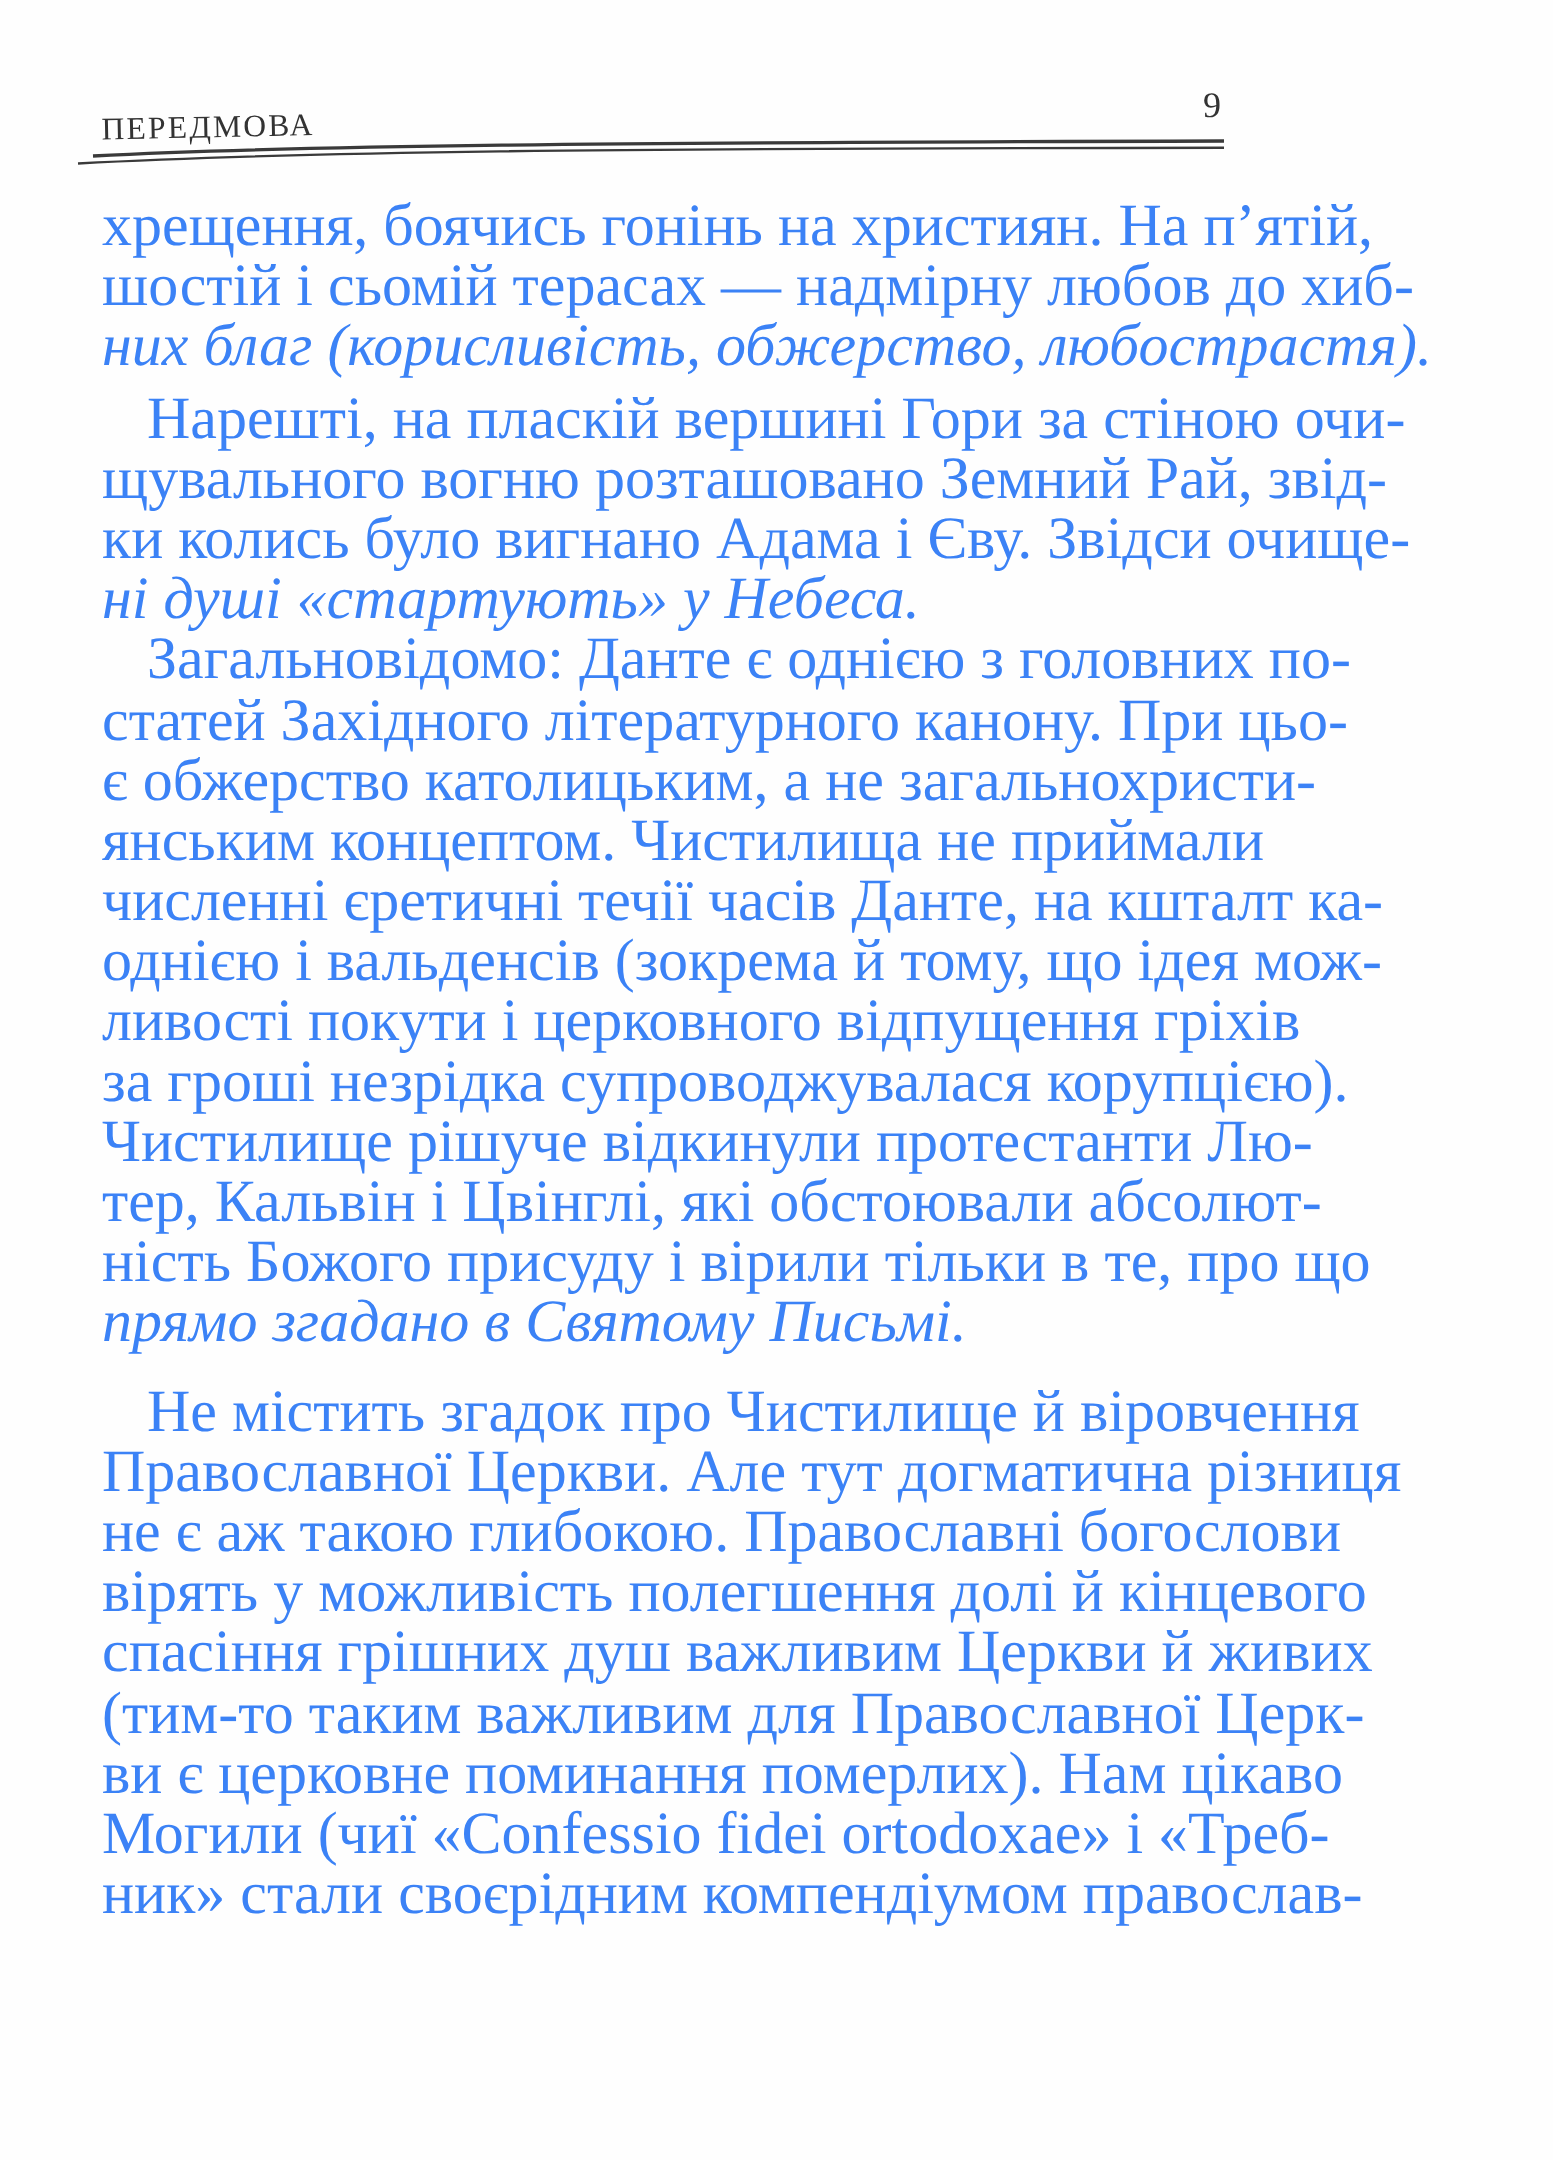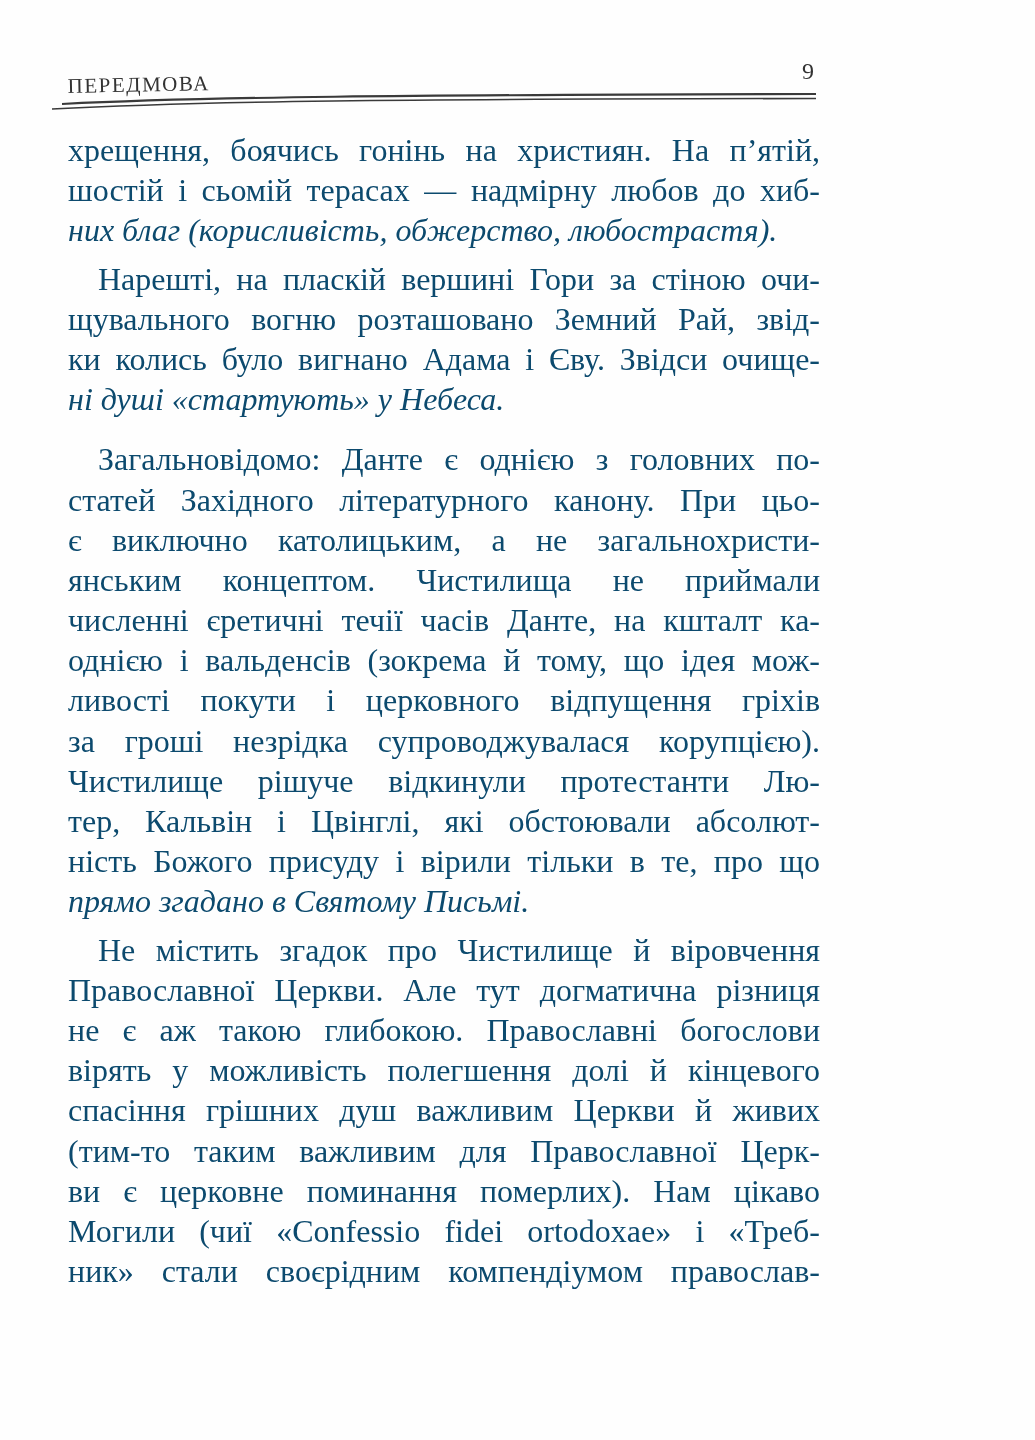--- a/index.html
+++ b/index.html
@@ -36,23 +36,23 @@
   }
   .rule {
     position: absolute;
     left: 0; top: 0;
   }
   .body-text {
     position: absolute;
     left: 68px; top: 130px;
     width: 752px;
     font-family: "Liberation Serif", serif;
-    font-size: 32px;
+    font-size: 40px;
     line-height: 40.2px;
-    color: #0c4a6e;
+    color: #3b82f6;
   }
   .line {
     display: block;
     white-space: nowrap;
     text-align: justify;
     text-align-last: justify;
     height: 40.2px;
   }
   .line.last {
     text-align-last: left;
@@ -85,36 +85,36 @@
       <span class="line last">них благ (корисливість, обжерство, любострастя).</span>
     </div>
 
     <div style="margin-top:8px">
       <span class="line indent">Нарешті, на плаcкій вершині Гори за стіною очи-</span>
       <span class="line">щувального вогню розташовано Земний Рай, звід-</span>
       <span class="line">ки колись було вигнано Адама і Єву. Звідси очище-</span>
       <span class="line last">ні душі «стартують» у Небеса.</span>
     </div>
 
-    <div style="margin-top:20px">
+    <div style="margin-top:0">
       <span class="line indent">Загальновідомо: Данте є однією з головних по-</span>
       <span class="line">статей Західного літературного канону. При цьо-</span>
-      <span class="line">є виключно католицьким, а не загальнохристи-</span>
+      <span class="line">є обжерство католицьким, а не загальнохристи-</span>
       <span class="line">янським концептом. Чистилища не приймали</span>
       <span class="line">численні єретичні течії часів Данте, на кшталт ка-</span>
       <span class="line">однією і вальденсів (зокрема й тому, що ідея мож-</span>
       <span class="line">ливості покути і церковного відпущення гріхів</span>
       <span class="line">за гроші незрідка супроводжувалася корупцією).</span>
       <span class="line">Чистилище рішуче відкинули протестанти Лю-</span>
       <span class="line">тер, Кальвін і Цвінглі, які обстоювали абсолют-</span>
       <span class="line">ність Божого присуду і вірили тільки в те, про що</span>
       <span class="line last">прямо згадано в Святому Письмі.</span>
     </div>
 
-    <div style="margin-top:8px">
+    <div style="margin-top:19px">
       <span class="line indent">Не містить згадок про Чистилище й віровчення</span>
       <span class="line">Православної Церкви. Але тут догматична різниця</span>
       <span class="line">не є аж такою глибокою. Православні богослови</span>
       <span class="line">вірять у можливість полегшення долі й кінцевого</span>
       <span class="line">спасіння грішних душ важливим Церкви й живих</span>
       <span class="line">(тим-то таким важливим для Православної Церк-</span>
       <span class="line">ви є церковне поминання померлих). Нам цікаво</span>
       <span class="line">Могили (чиї «Confessio fidei ortodoxae» і «Треб-</span>
       <span class="line">ник» стали своєрідним компендіумом православ-</span>
     </div>

